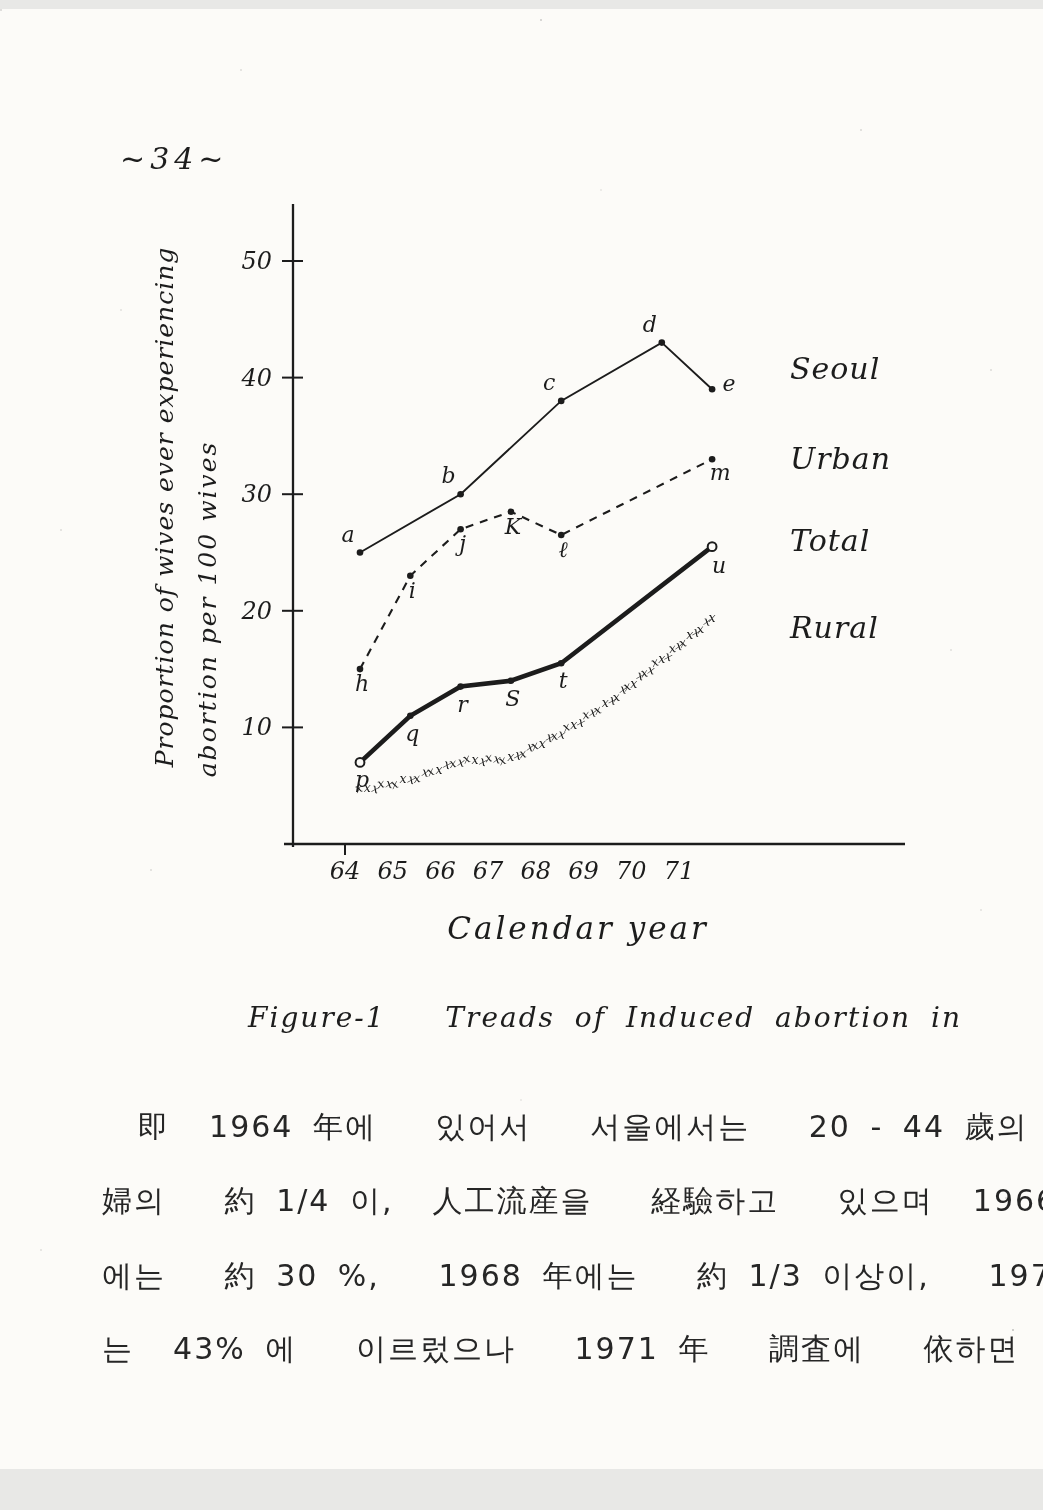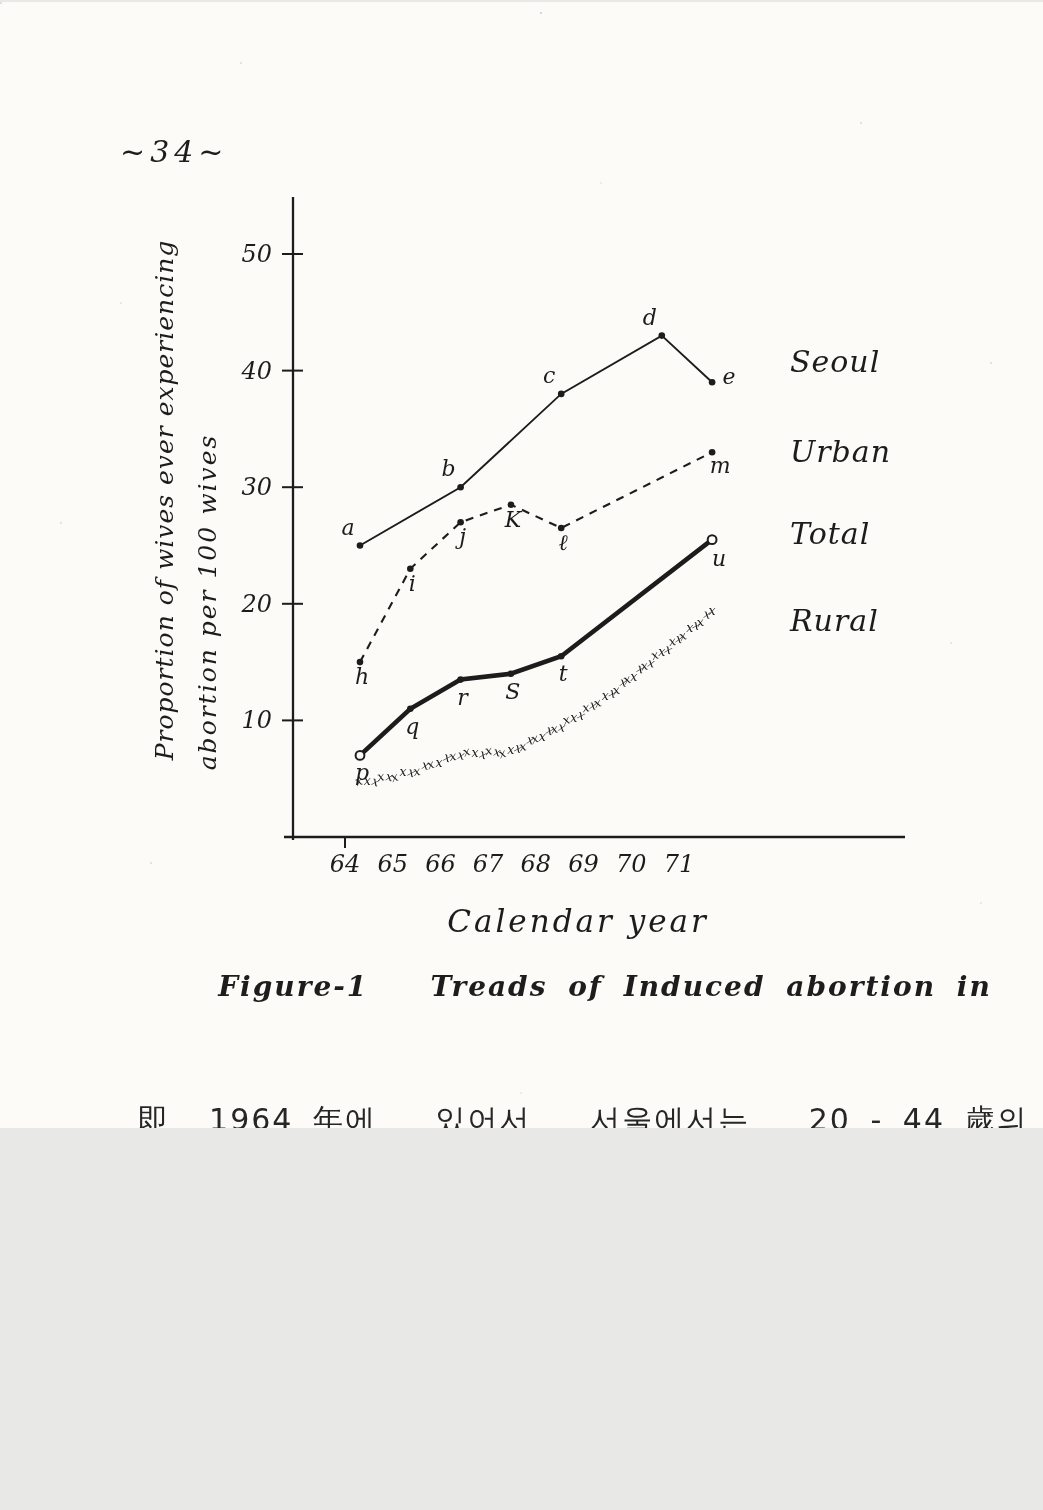--- a/index.html
+++ b/index.html
@@ -1,19 +1,19 @@
 <!DOCTYPE html>
 <html><head>
 <meta charset="utf-8">
 <style>
   html,body{margin:0;padding:0;background:#e8e8e6;}
   .page{
     position:relative;
-    width:1043px;height:1126px;
-    margin:2px auto;
+    width:1043px;height:1460px;
+    margin:9px auto;
     background:#fcfbf8;
     font-family:"DejaVu Serif", serif;
     color:#222;
     overflow:hidden;
   }
   #page-number{
     position:absolute;left:120px;top:132px;
     font-size:30px;font-style:italic;letter-spacing:5px;color:#1d1d1d;
   }
   #chart-svg{position:absolute;left:0;top:0;}
@@ -22,21 +22,21 @@
     font-style:italic;
     fill:#1c1c1c;
   }
   .caption-line{
     position:absolute;left:170px;width:870px;
     text-align:center;
     font-size:28px;font-style:italic;
     letter-spacing:2px;word-spacing:9px;
     white-space:pre;color:#1d1d1d;
   }
-  #caption-line1{top:968px;font-weight:bold;}
+  #caption-line1{top:992px;}
   #caption-line2{top:1023px;}
   .body-line{
     position:absolute;
     font-family:"DejaVu Sans", sans-serif;
     font-size:30px;color:#262626;
     letter-spacing:2px;word-spacing:8px;
     white-space:pre;
   }
   #body-line-0{left:138px;top:1098px;}
   #body-line-1{left:102px;top:1172px;}

